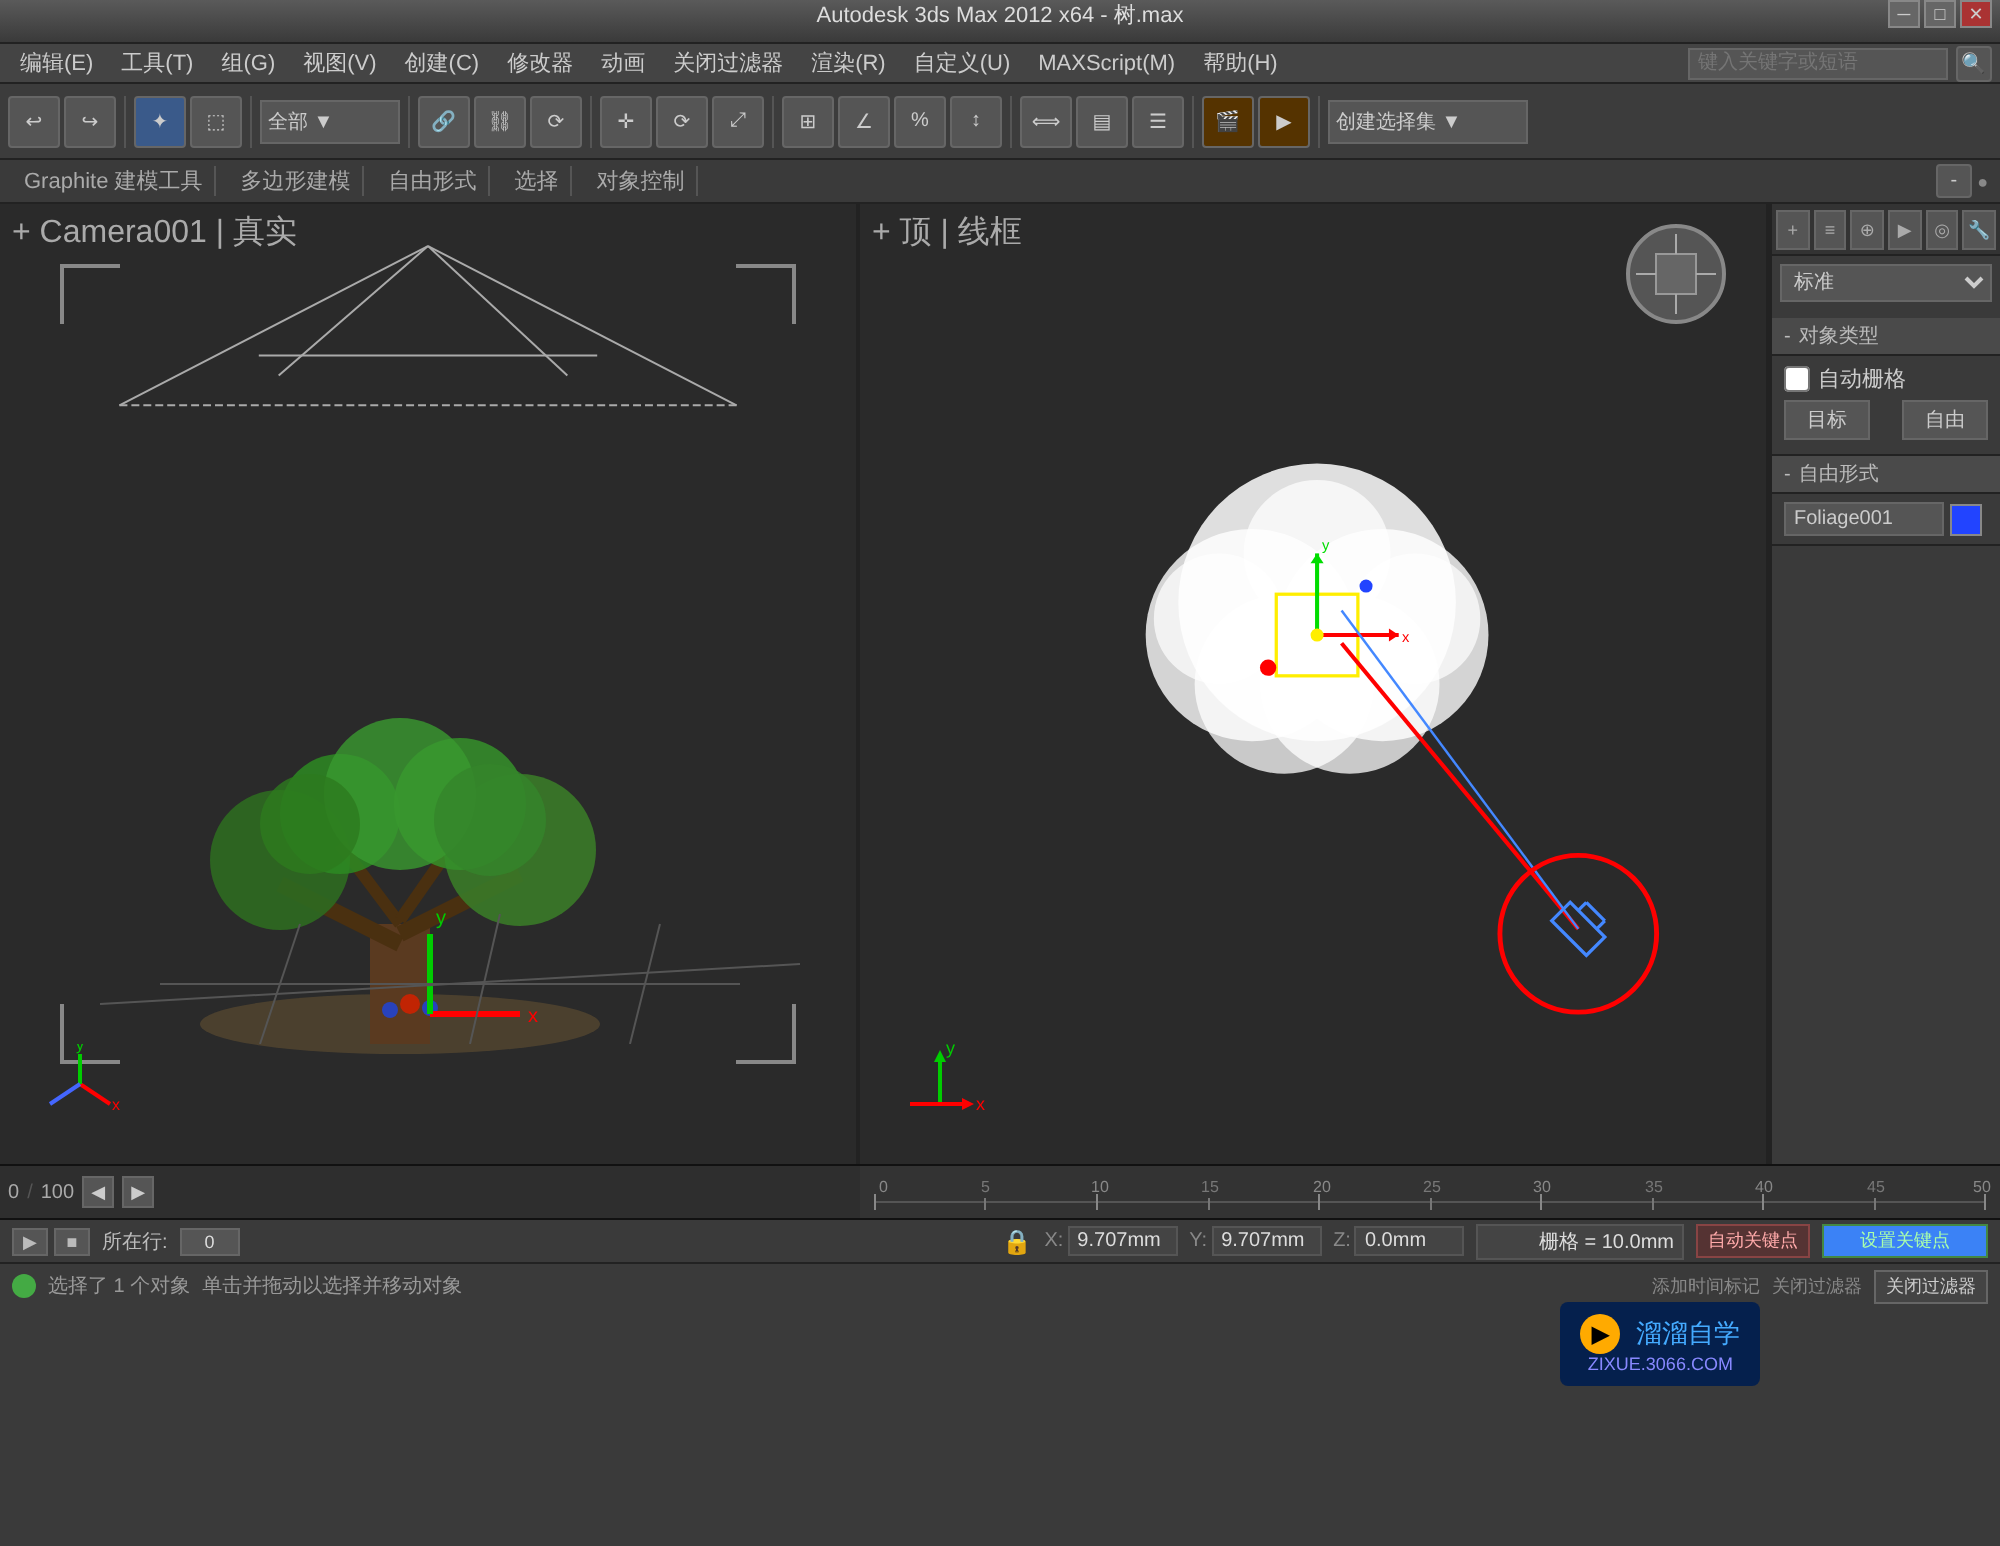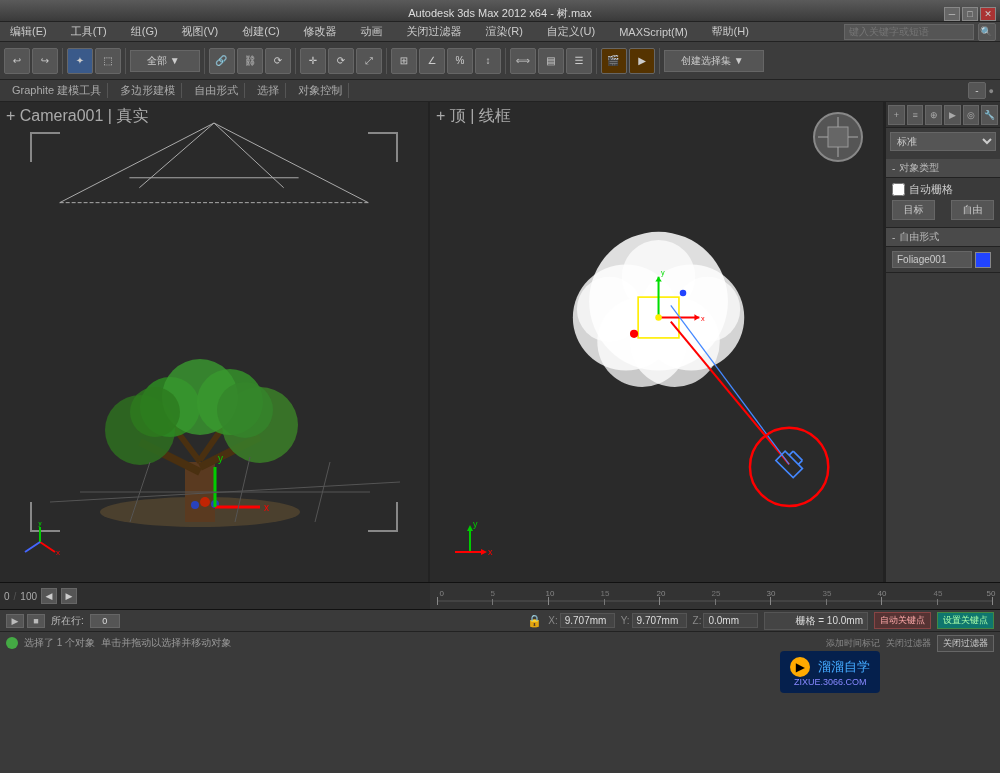--- a/index.html
+++ b/index.html
@@ -12,21 +12,21 @@
       color: #ccc;
       overflow: hidden;
       position: relative;
     }
 
     
     .title-bar {
       height: 22px;
       background: linear-gradient(to bottom, #5a5a5a, #3a3a3a);
       display: flex;
-      align-items: flex-end;
+      align-items: flex-start;
       justify-content: center;
       color: #ddd;
       font-size: 11px;
       border-bottom: 1px solid #222;
       position: relative;
     }
     .title-bar .window-controls {
       position: absolute;
       right: 4px;
       display: flex;
@@ -45,21 +45,21 @@
       cursor: pointer;
     }
 
     
     .menu-bar {
       height: 20px;
       background: #444;
       display: flex;
       align-items: center;
       padding: 0 4px;
-      gap: 12px;
+      gap: 2px;
       border-bottom: 1px solid #222;
     }
     .menu-item {
       padding: 2px 6px;
       font-size: 11px;
       color: #ccc;
       cursor: pointer;
       white-space: nowrap;
     }
 
@@ -91,21 +91,21 @@
       height: 26px;
       background: #555;
       margin: 0 2px;
     }
     .tb-dropdown {
       height: 22px;
       background: #555;
       border: 1px solid #666;
       color: #ccc;
       font-size: 10px;
-      padding: 0 16px;
+      padding: 0 3px;
       cursor: pointer;
       display: flex;
       align-items: center;
       gap: 4px;
       min-width: 70px;
     }
 
     
     .sub-toolbar {
       height: 22px;
@@ -743,21 +743,21 @@
   </div>
   <div style="display:flex;align-items:center;gap:2px;">
     <span style="color:#888;font-size:10px;">Z:</span>
     <div class="info-value">0.0mm</div>
   </div>
   <div style="display:flex;align-items:center;gap:2px;">
     <div class="info-value" style="min-width:70px;padding-left:30px;">栅格 = 10.0mm</div>
   </div>
 
   <div style="padding:1px 5px;background:#553333;border:1px solid #884444;color:#ffaaaa;font-size:9px;cursor:pointer;">自动关键点</div>
-  <div style="padding:1px 5px;background:#0f766e;border:1px solid #448844;color:#aaffaa;font-size:9px;cursor:pointer;">设置关键点</div>
+  <div style="padding:1px 18px;background:#3b82f6;border:1px solid #448844;color:#aaffaa;font-size:9px;cursor:pointer;">设置关键点</div>
 </div>
 
 <div class="sel-status-bottom">
   <div style="display:flex;align-items:center;gap:6px;">
     <div class="status-indicator"></div>
     <span>选择了 1 个对象</span>
   </div>
   <span>单击并拖动以选择并移动对象</span>
   <div style="flex:1;"></div>
   <span style="font-size:9px;color:#888;cursor:pointer;">添加时间标记</span>

